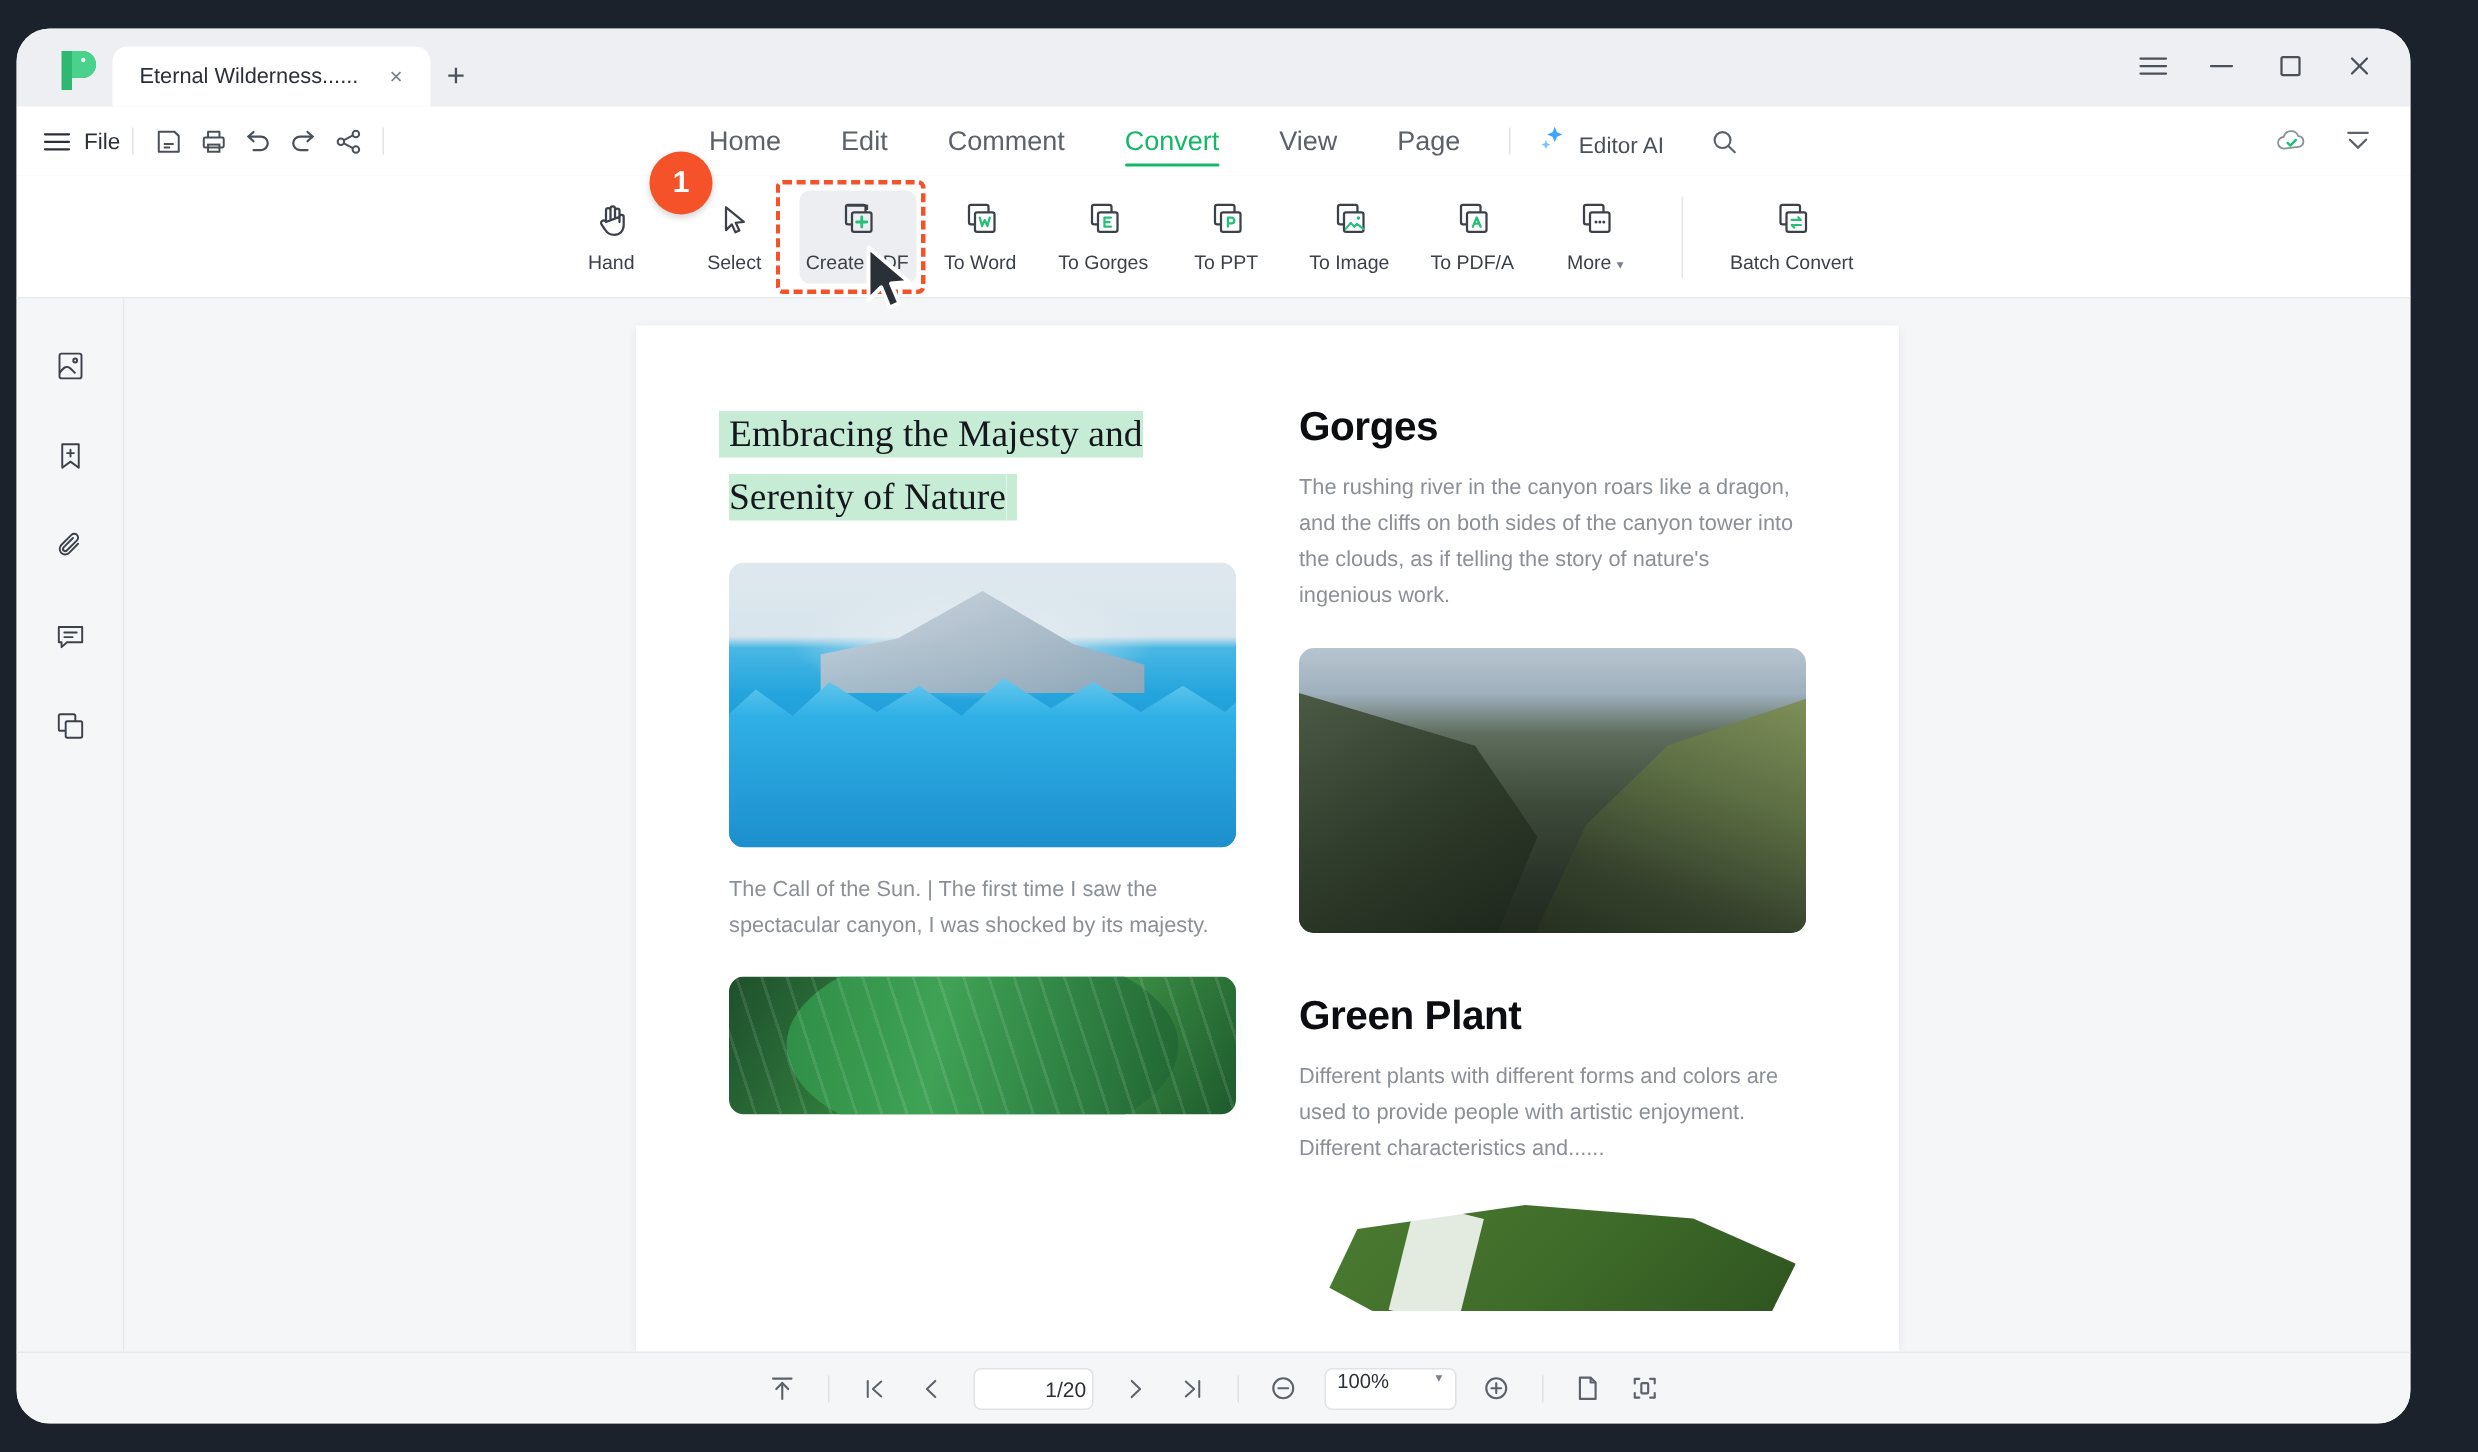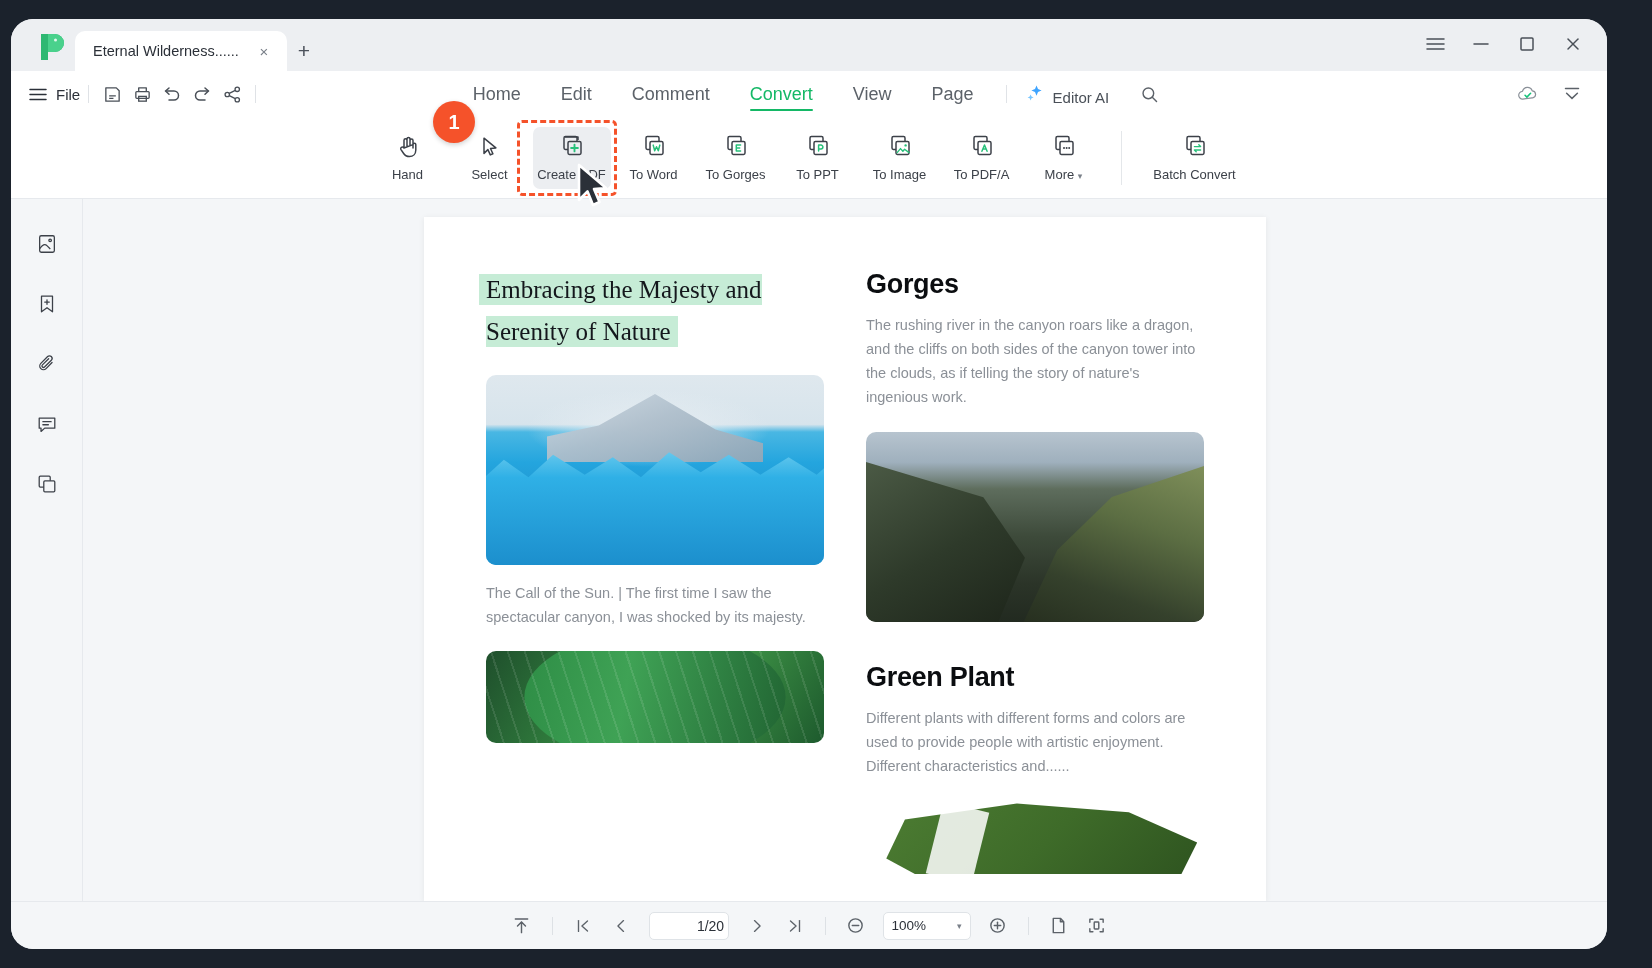--- a/index.html
+++ b/index.html
@@ -257,21 +257,21 @@
     background: #fff;
     display: flex; align-items: center; justify-content: center;
     font-size: 14px; color: #2b3038;
     margin: 0 7px;
     padding-left: 44px;
   }
   .zoombox {
     width: 88px; height: 28px;
     border: 1px solid #dfe3e7; border-radius: 5px;
     background: #fff;
-    display: flex; align-items: center; justify-content: space-between;
+    display: flex; justify-content: space-between;
     padding: 0 8px;
     font-size: 13.5px; color: #2b3038;
     margin: 0 6px; cursor: pointer;
   }
   .caret { color: #7a8089; font-size: 9px; }
 
   
   .cursor-arrow { position: absolute; z-index: 60; pointer-events: none; }
 
   

